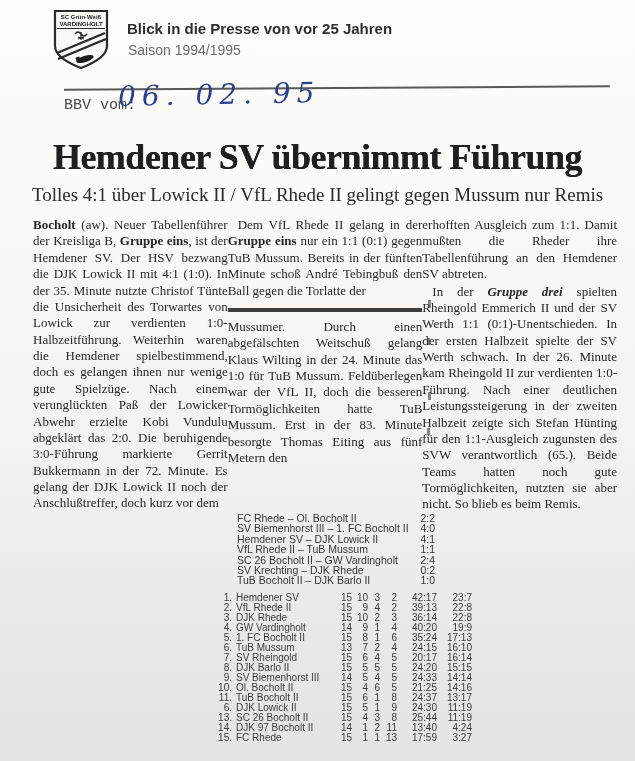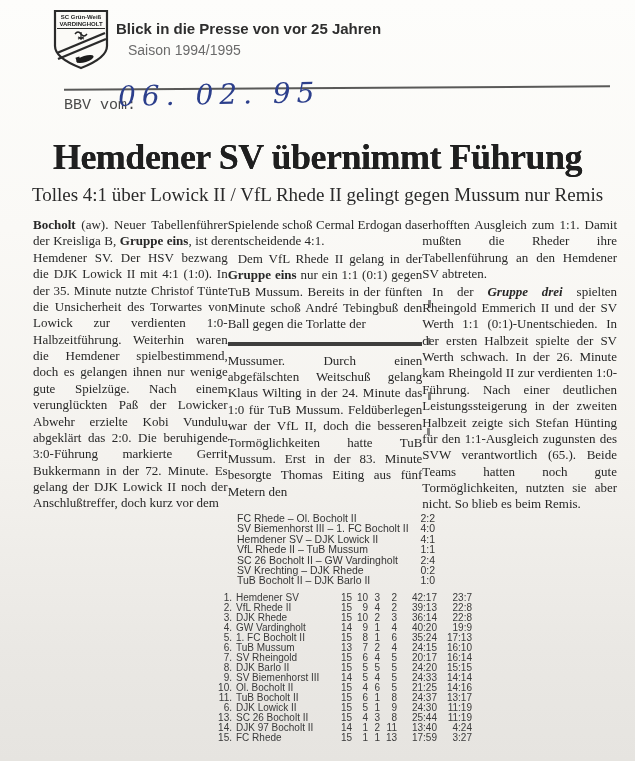--- a/index.html
+++ b/index.html
@@ -3,21 +3,21 @@
 <meta charset="utf-8">
 <style>
   html,body{margin:0;padding:0;background:#d8d6d2;}
   .page{
     position:relative;width:635px;height:761px;margin:0 auto;overflow:hidden;
     background:linear-gradient(180deg,#fdfdfb 0%,#faf9f6 30%,#f4f2ee 60%,#eae8e4 85%,#e6e4e0 100%);
     font-family:"Liberation Serif",serif;color:#262626;
   }
   
   .crest{position:absolute;left:48px;top:8px;width:66px;height:64px;}
-  .hdr-title{position:absolute;left:116px;top:20px;font-family:"Liberation Sans",sans-serif;
+  .hdr-title{position:absolute;left:127px;top:20px;font-family:"Liberation Sans",sans-serif;
     font-weight:700;font-size:15px;color:#2e2e2e;}
   .hdr-season{position:absolute;left:128px;top:42px;font-family:"Liberation Sans",sans-serif;
     font-size:14px;color:#6b6b6b;}
   .rule{position:absolute;left:64px;top:87px;width:546px;height:2px;background:#3c3c3c;
     transform:rotate(-0.35deg);opacity:.85;}
   .bbv{position:absolute;left:64px;top:97px;font-family:Liberation Mono, monospace;
     font-size:15px;color:#4a4a4a;}
   .hand{position:absolute;left:118px;top:78px;font-family:"DejaVu Serif",serif;font-style:italic;
     font-size:28px;letter-spacing:6px;transform:rotate(-1.2deg);}
   
@@ -82,21 +82,20 @@
   <div class="subheadline">Tolles 4:1 über Lowick II / VfL Rhede II gelingt gegen Mussum nur Remis</div>
 
   <div class="cols">
     <div class="col">
       <p>
         <span class="b">Bocholt</span><span> (aw). Neuer Tabellenführer der Kreisliga B, </span><span class="b">Gruppe eins</span><span>, ist der Hemdener SV. Der HSV bezwang die DJK Lowick II mit 4:1 (1:0). In der 35. Minute nutzte Christof Tünte die Unsicherheit des Torwartes von Lowick zur verdienten 1:0-Halbzeitführung. Weiterhin waren die Hemdener spielbestimmend, doch es gelangen ihnen nur wenige gute Spielzüge. Nach einem verunglückten Paß der Lowicker Abwehr erzielte Kobi Vundulu abgeklärt das 2:0. Die beruhigende 3:0-Führung markierte Gerrit Bukkermann in der 72. Minute. Es gelang der DJK Lowick II noch der Anschlußtreffer, doch kurz vor dem</span>
       </p>
     </div>
 
     <div class="col">
-      <p>Spielende schoß Cermal Erdogan das entscheidende 4:1.</p>
       <p class="indent">
         <span>Dem VfL Rhede II gelang in der </span><span class="b">Gruppe eins</span><span> nur ein 1:1 (0:1) gegen TuB Mussum. Bereits in der fünften Minute schoß André Tebingbuß den Ball gegen die Torlatte der</span>
       </p>
       <div class="insert">
         <div class="irule"></div>
       </div>
       <p>Mussumer. Durch einen abgefälschten Weitschuß gelang Klaus Wilting in der 24. Minute das 1:0 für TuB Mussum. Feldüberlegen war der VfL II, doch die besseren Tormöglichkeiten hatte TuB Mussum. Erst in der 83. Minute besorgte Thomas Eiting aus fünf Metern den</p>
     </div>
 
     <div class="col">

